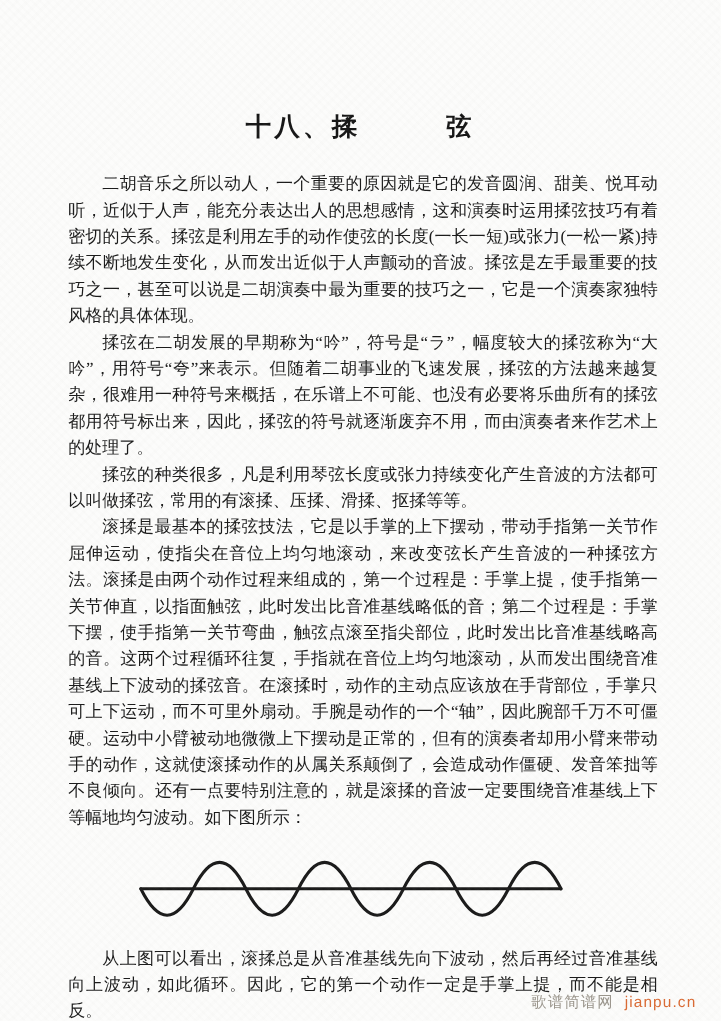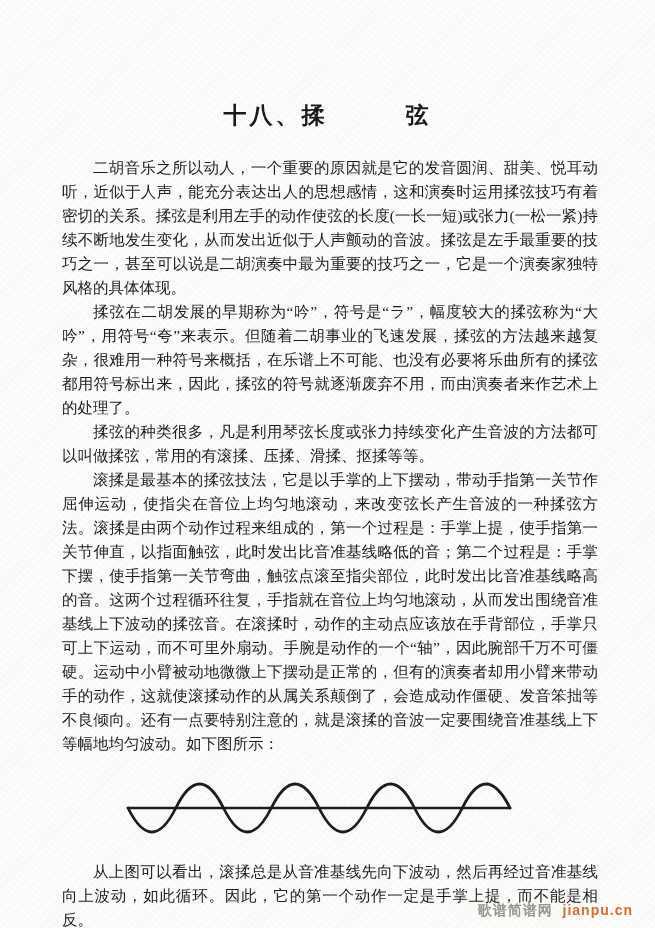--- a/index.html
+++ b/index.html
@@ -40,21 +40,20 @@
     margin: 16px 0 12px 60px;
     width: 396px; height: 76px;
   }
   .diagram svg { display: block; width: 396px; height: 76px; }
   .watermark {
     position: absolute;
     right: 22px; bottom: 8px;
     font-size: 14px;
     letter-spacing: 1px;
     font-family: "Liberation Sans", sans-serif;
-    font-weight: bold;
   }
   .watermark .wm-name { color: #9a958c; }
   .watermark .wm-url  { color: #d96b35; margin-left: 5px; }
 </style>
 </head>
 <body>
 
 <div class="paper-noise"></div>
 
 <h1 class="chapter-title">十八、揉　　　弦</h1>

